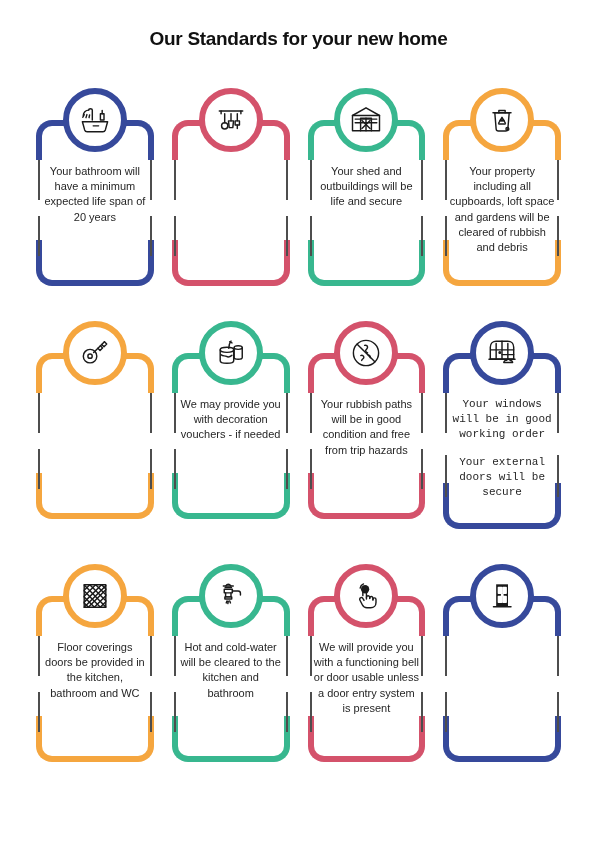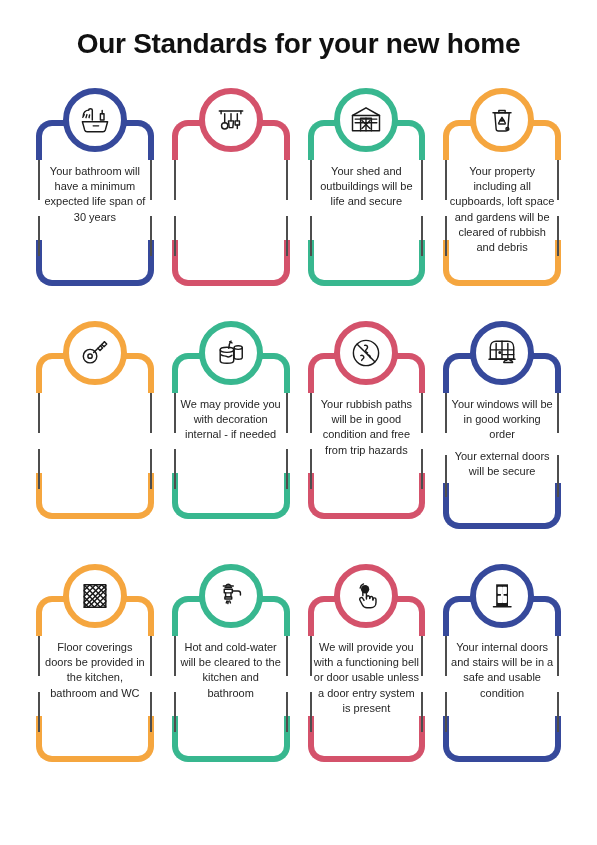--- a/index.html
+++ b/index.html
@@ -16,21 +16,21 @@
     overflow: hidden;
   }
 
   
   .page-title {
     position: absolute;
     top: 28px;
     left: 0;
     width: 597px;
     text-align: center;
-    font-size: 28px;
+    font-size: 19px;
     font-weight: bold;
     letter-spacing: -0.3px;
     color: #111111;
   }
 
   
   .grid {
     position: absolute;
     top: 88px;
     left: 30px;
@@ -39,21 +39,21 @@
     grid-template-columns: repeat(4, 1fr);
     column-gap: 6px;
     row-gap: 33px;
   }
 
   
   .card {
     position: relative;
     height: 200px;
   }
-  .card.tall { height: 210px; }
+  .card.tall { height: 210px; font-family: Liberation Mono, monospace; }
 
   
   .frame-piece {
     position: absolute;
     box-sizing: border-box;
     border-color: var(--c);
     border-style: solid;
     pointer-events: none;
   }
   
@@ -148,21 +148,21 @@
     top: 76px;
     left: 12px;
     right: 12px;
     text-align: center;
     font-size: 11px;
     line-height: 1.38;
     color: #262626;
     z-index: 2;
   }
   .card-text p { margin: 0; }
-  .card-text p + p { margin-top: 6px; }
+  .card-text p + p { margin-top: 12px; }
 </style>
 </head>
 <body>
 
 <div class="page-title">Our Standards for your new home</div>
 
 <div class="grid">
     <div class="card" style="--c: #36499b;">
     <div class="frame-piece fp-tl"></div>
     <div class="frame-piece fp-tr"></div>
@@ -180,21 +180,21 @@
         <path d="M13 9c0-2 4-2 4 0v11"></path>
         <path d="M13 9c-3.5 0-6 3-6 6"></path>
         <path d="M8 14l-1.5 3M11 14l-1 3.4M14 14.4l-.6 3"></path>
         <path d="M26 13h4v7h-4z"></path>
         <path d="M28 13V9.5"></path>
         <path d="M18 26.5h6"></path>
       </g>
     </svg>
       </div>
     <div class="card-text">
-        <p>Your bathroom will have a minimum expected life span of 30 years</p>
+        <p>Your bathroom will have a minimum expected life span of 20 years</p>
       </div>
   </div>
     <div class="card" style="--c: #d4526b;">
     <div class="frame-piece fp-tl"></div>
     <div class="frame-piece fp-tr"></div>
     <div class="frame-piece fp-bl"></div>
     <div class="frame-piece fp-br"></div>
     <div class="frame-piece fp-bottom"></div>
     <div class="tick left t1"></div>
     <div class="tick left t2"></div>
@@ -309,21 +309,21 @@
         <path d="M8 16.5v12c0 1.6 3.4 2.9 7.5 2.9s7.5-1.3 7.5-2.9v-12"></path>
         <path d="M9 22c2 2 4 .5 6 1.8s4 .5 6-1.2"></path>
         <path d="M17.5 14.8c0-4 1.5-6.8 2.5-8"></path>
         <path d="M18.5 7.6l2.6 1.2"></path>
         <ellipse cx="28" cy="14" rx="4.5" ry="2"></ellipse>
         <path d="M23.5 14v11c0 1.1 2 2 4.5 2s4.5-.9 4.5-2V14"></path>
       </g>
     </svg>
       </div>
     <div class="card-text">
-        <p>We may provide you with decoration internal - if needed</p>
+        <p>We may provide you with decoration vouchers - if needed</p>
       </div>
   </div>
     <div class="card" style="--c: #d4526b;">
     <div class="frame-piece fp-tl"></div>
     <div class="frame-piece fp-tr"></div>
     <div class="frame-piece fp-bl"></div>
     <div class="frame-piece fp-br"></div>
     <div class="frame-piece fp-bottom"></div>
     <div class="tick left t1"></div>
     <div class="tick left t2"></div>
@@ -466,17 +466,14 @@
         <path class="ico-f" d="M13.5 7h13.2v25H13.5z"></path>
         <path d="M10.5 32h19.5"></path>
         <rect x="16" y="10.5" width="3.6" height="6.4" fill="#fff" stroke="#fff"></rect>
         <rect x="21" y="10.5" width="3.6" height="6.4" fill="#fff" stroke="#fff"></rect>
         <rect x="16" y="20.5" width="3.6" height="6.4" fill="#fff" stroke="#fff"></rect>
         <rect x="21" y="20.5" width="3.6" height="6.4" fill="#fff" stroke="#fff"></rect>
         <circle cx="20.3" cy="19" r="0.9" fill="#fff" stroke="#fff"></circle>
       </g>
     </svg>
       </div>
-    <div class="card-text">
-        <p>Your internal doors and stairs will be in a safe and usable condition</p>
-      </div>
   </div>
   </div>
 
 </body></html>

